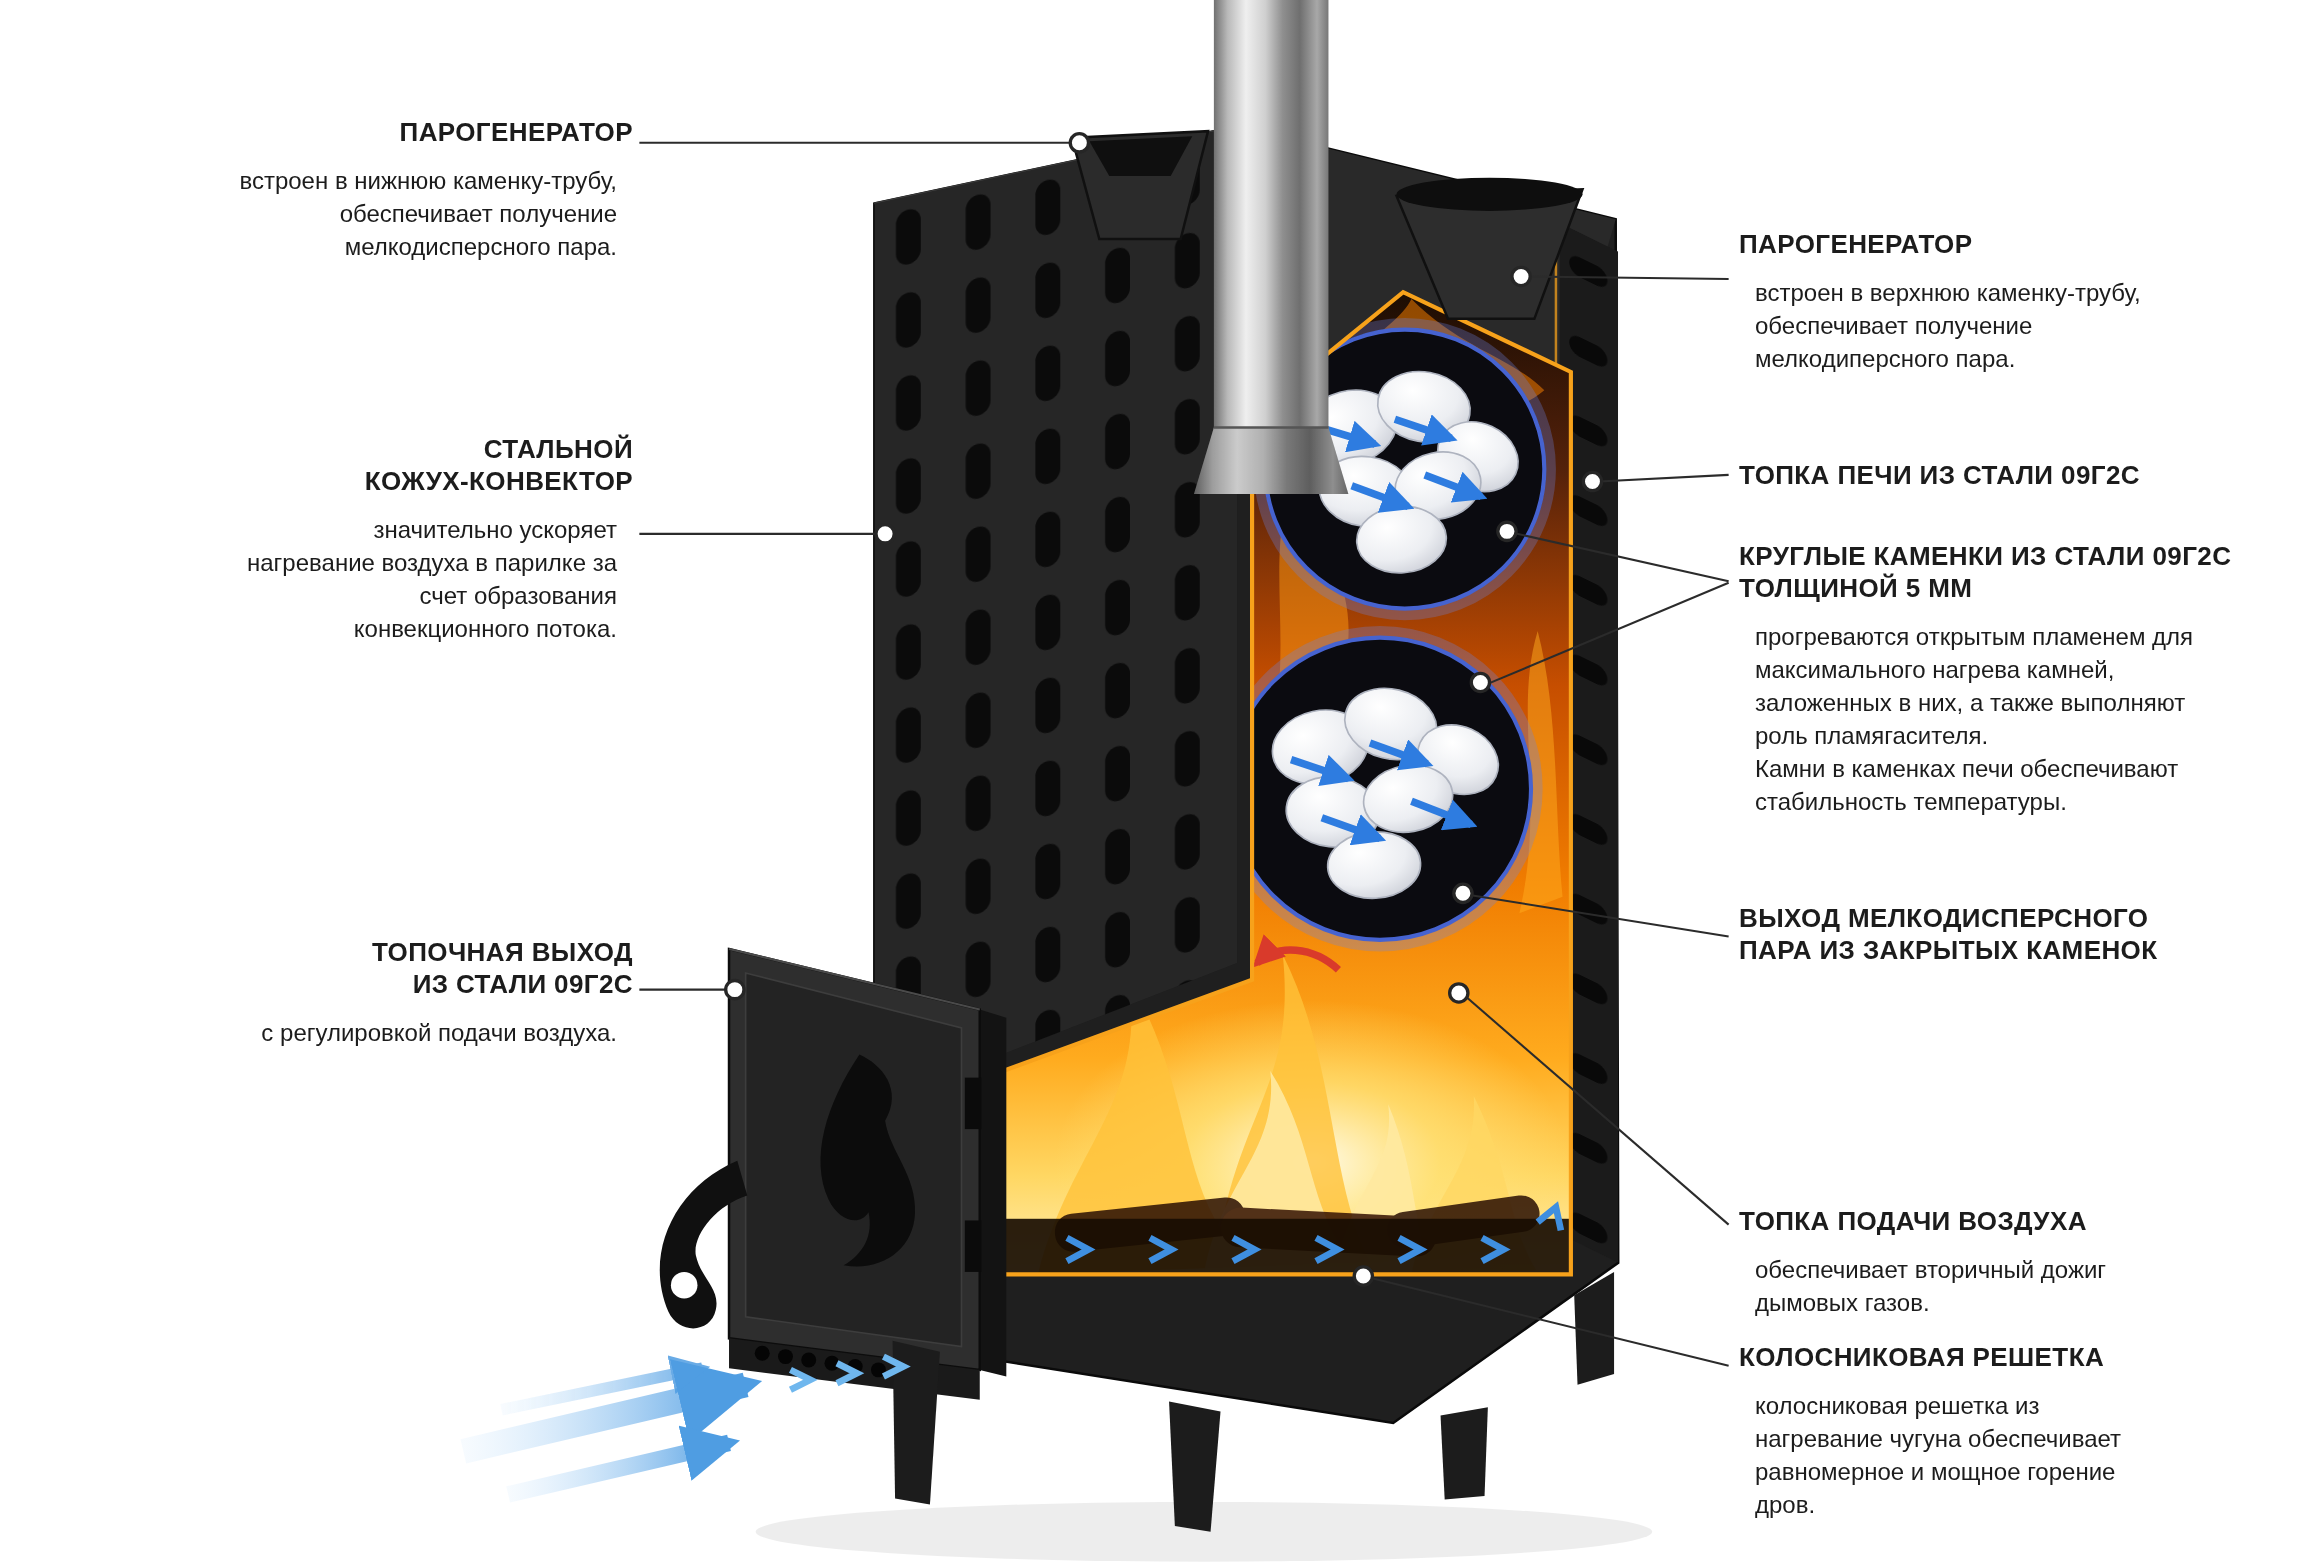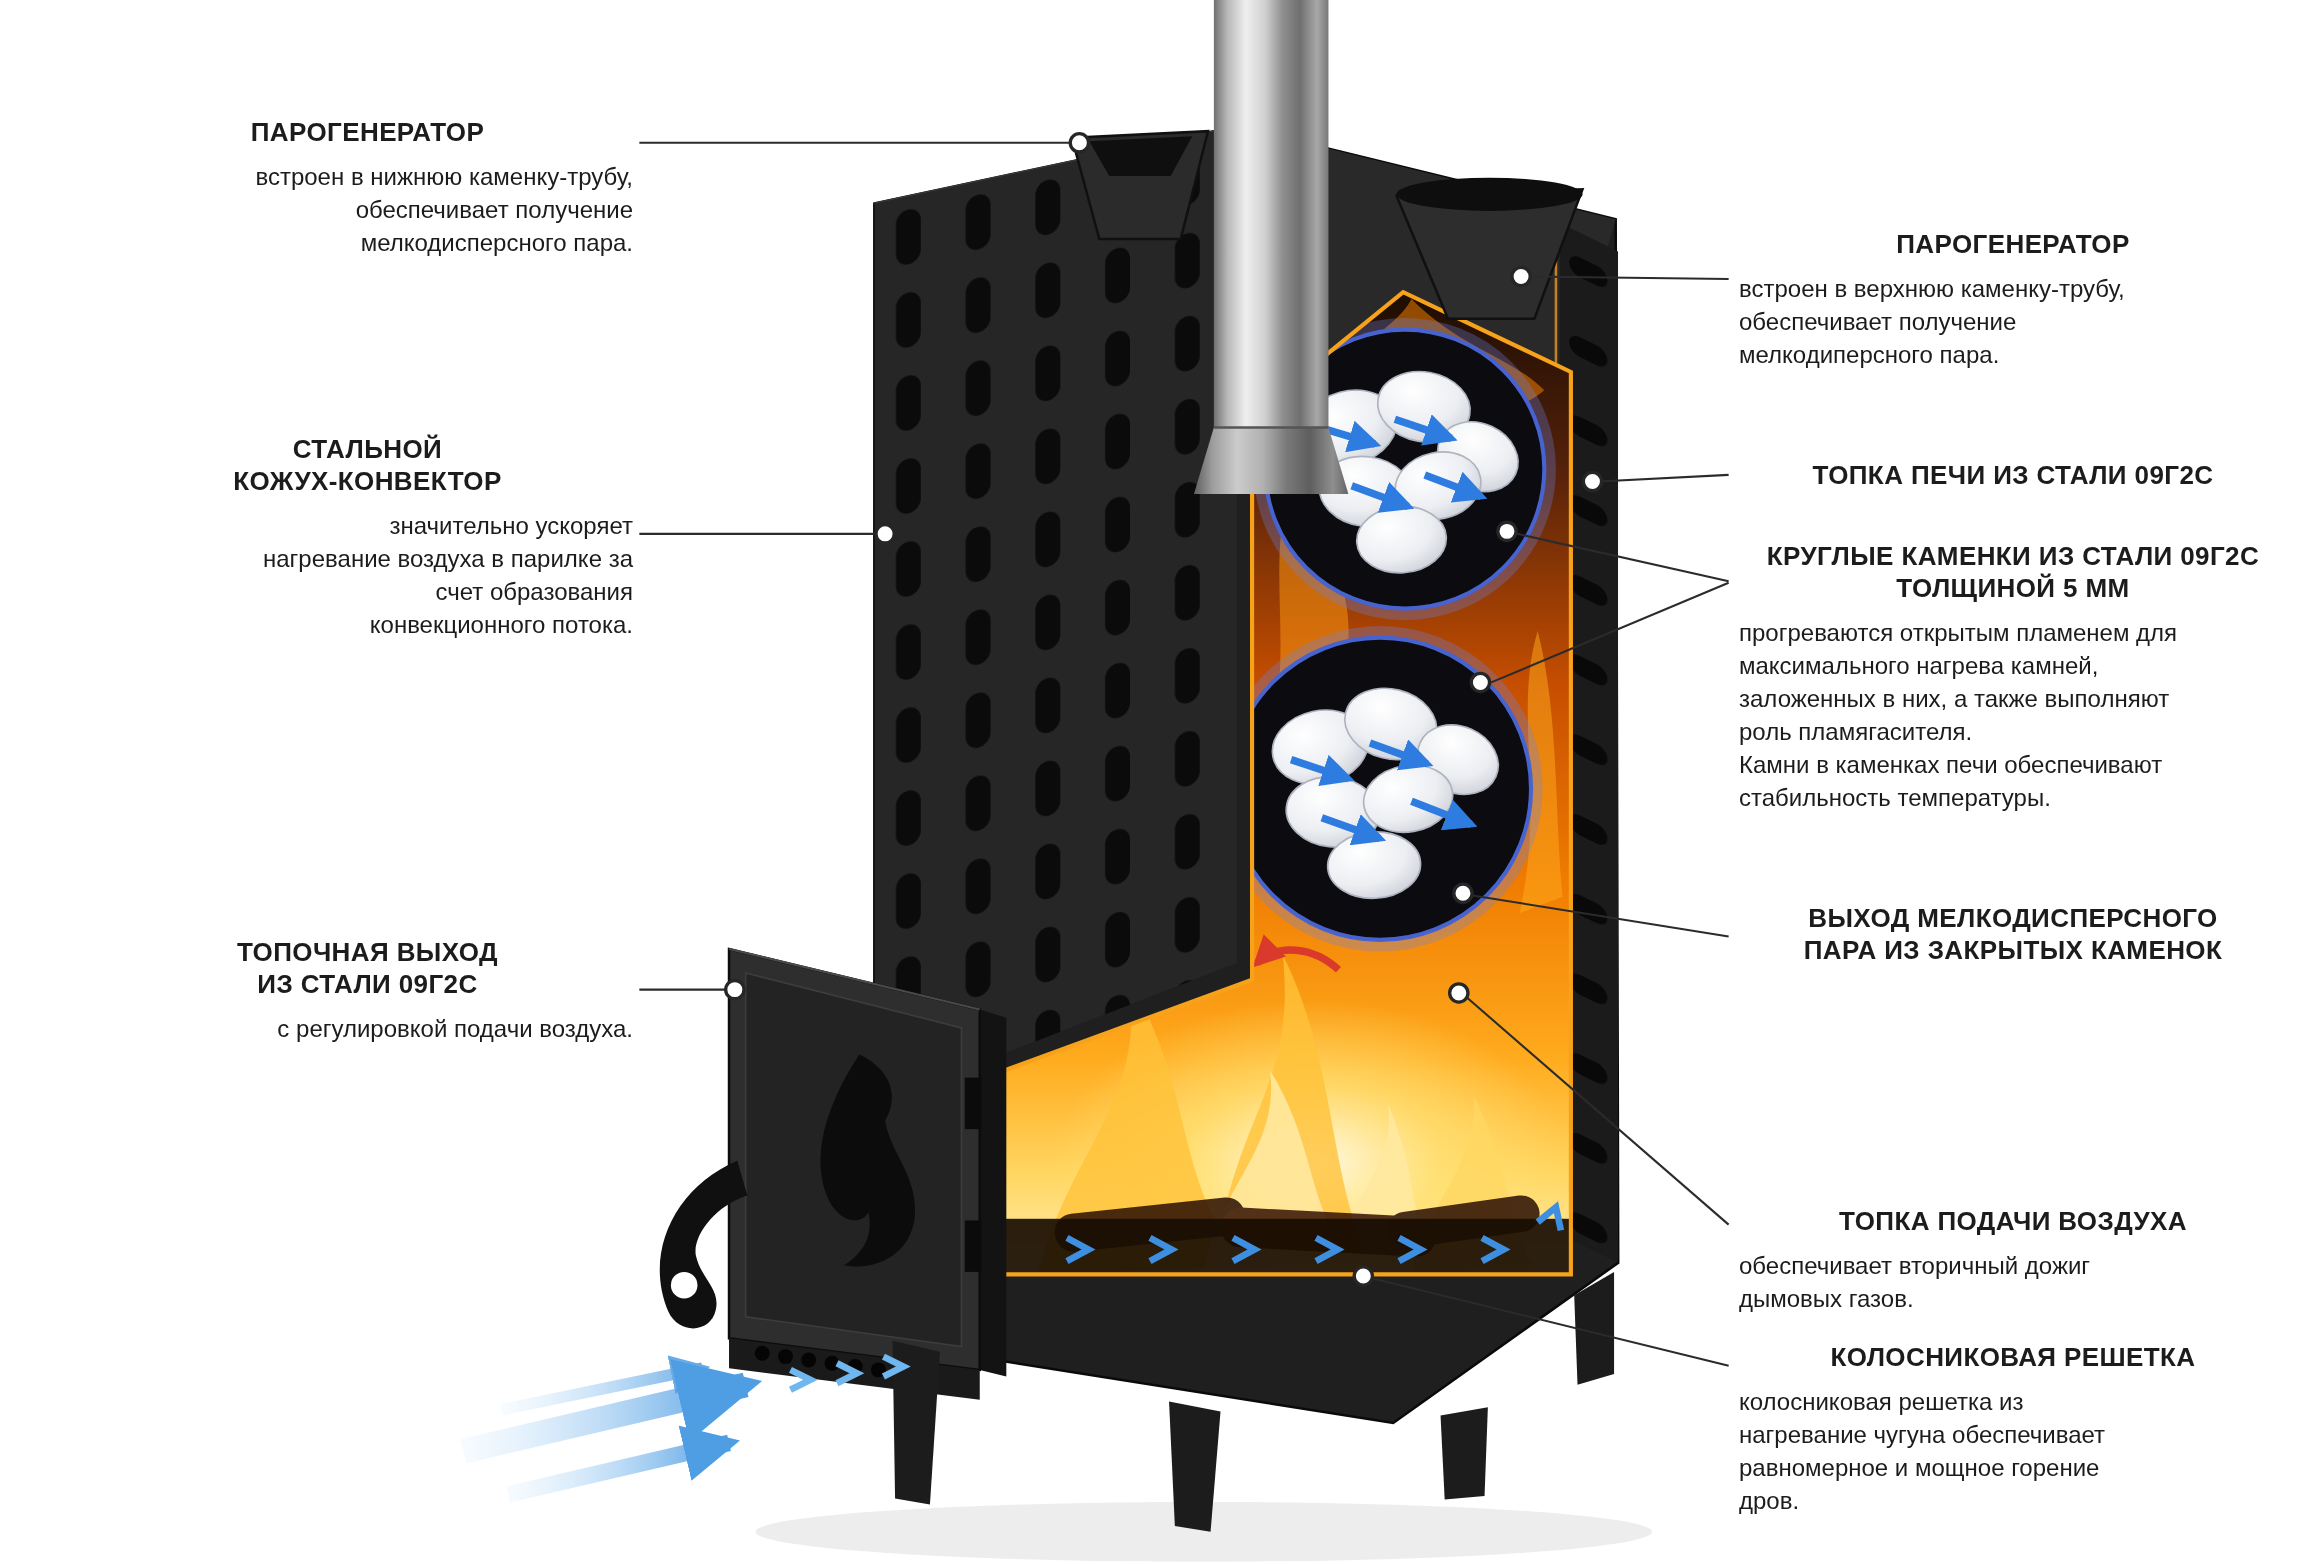--- a/index.html
+++ b/index.html
@@ -11,24 +11,23 @@
     font-family:"Liberation Sans", sans-serif;
     color:#1c1c1c;
   }
   svg.art{position:absolute;left:0;top:0;}
   .label{position:absolute;z-index:5;}
   .label h3{
     margin:0 0 11.6px 0;
     font-size:26px;line-height:32px;
     font-weight:700;letter-spacing:0.4px;
     white-space:pre-line;
-    text-align:center;
   }
   .label p{
-    margin:0;
+    margin:16px;
     font-size:24px;line-height:33px;
     white-space:pre-line;
   }
   .label.left{text-align:right;width:531px;right:1686px;}
   .label.right{text-align:left;width:548px;left:1739px;}
   .label p:empty{display:none;}
 </style>
 </head>
 <body>
 

